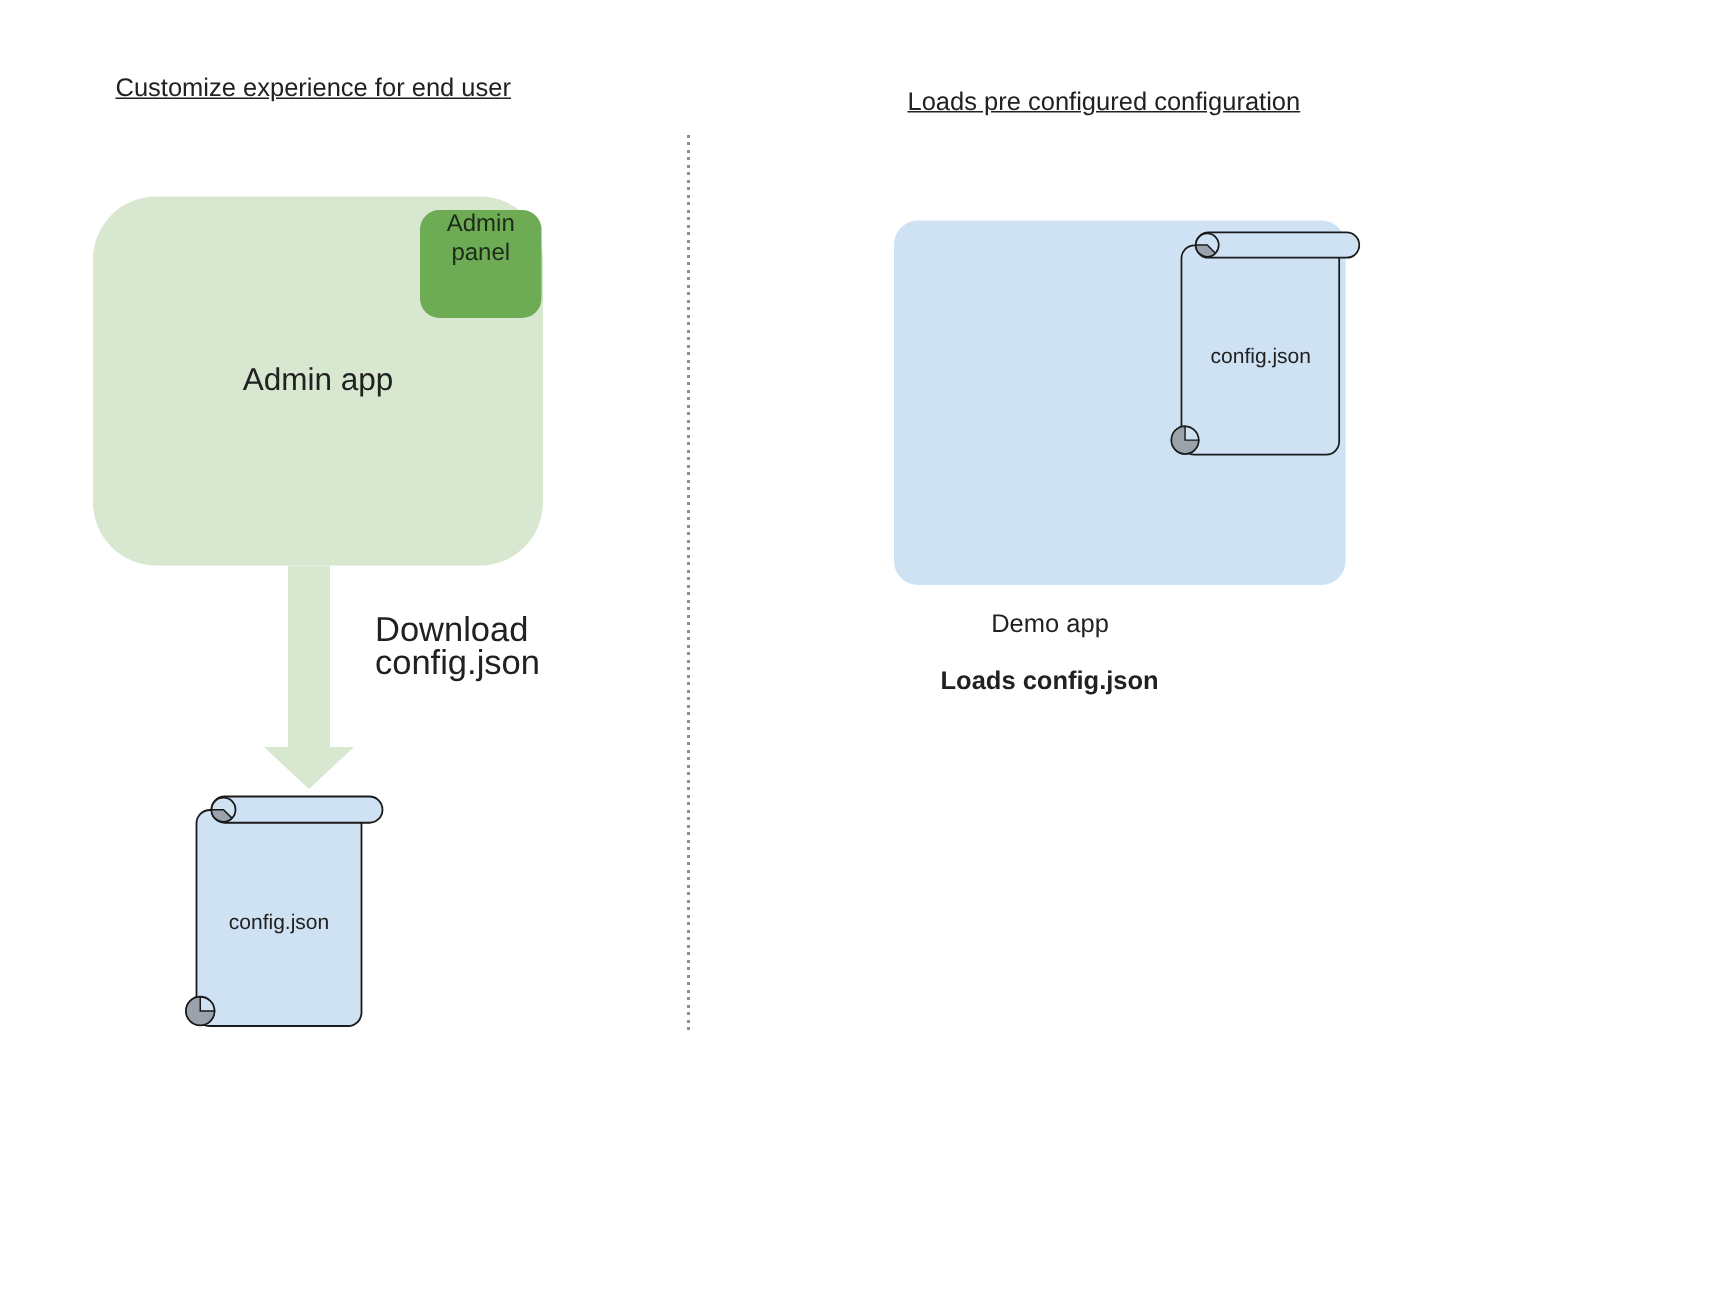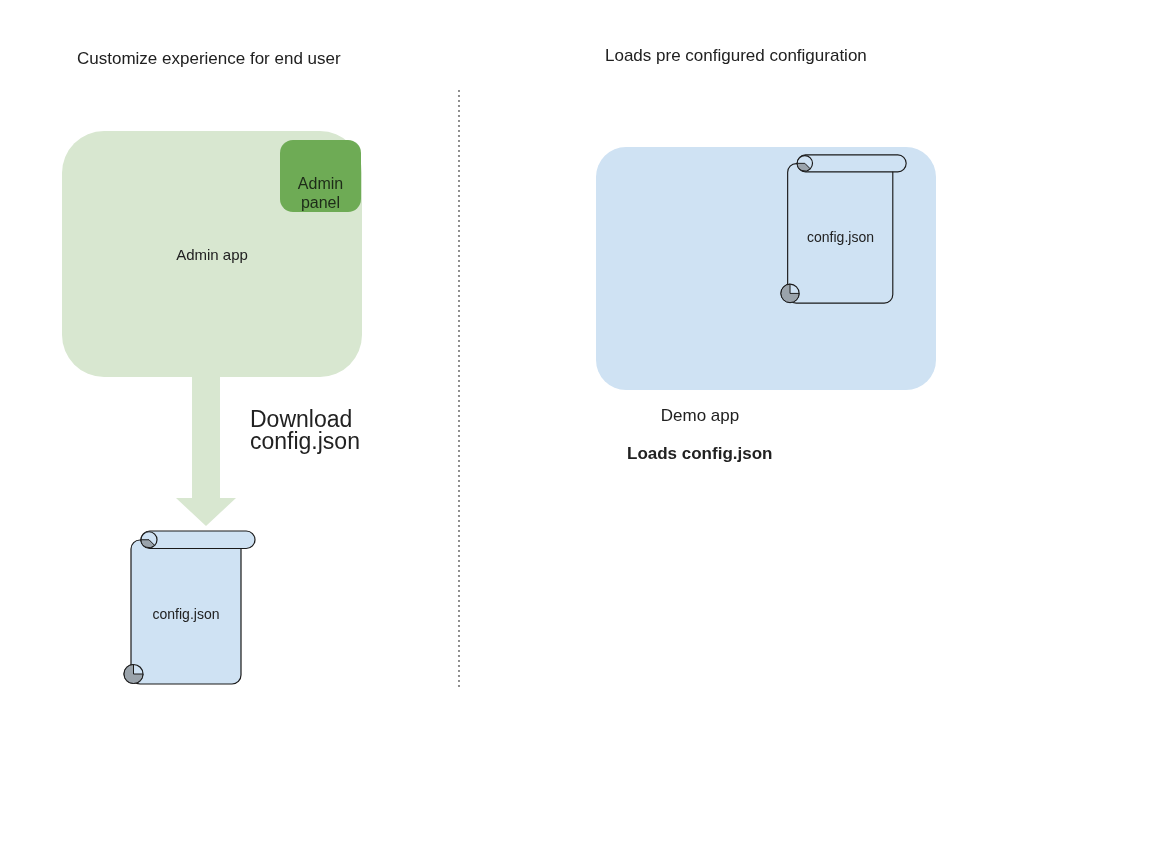--- a/index.html
+++ b/index.html
@@ -1,34 +1,34 @@
 <!DOCTYPE html>
 <html><head>
 <meta charset="utf-8">
 <style>
   html,body{margin:0;padding:0;background:#ffffff;}
   .canvas{
     position:relative;width:1152px;height:864px;background:#ffffff;
     font-family:"Liberation Sans", sans-serif;color:#212121;overflow:hidden;
   }
-  .title{position:absolute;font-size:17px;line-height:20px;white-space:nowrap;}
+  .title{position:absolute;font-size:17px;line-height:20px;white-space:nowrap;text-decoration:underline;}
   .left-title{left:77px;top:49px;}
-  .right-title{left:605px;top:46px;}
+  .right-title{left:605px;top:58px;}
 
   
   .admin-box{
     position:absolute;left:62px;top:131px;width:300px;height:246px;
     background:#d8e7d0;border-radius:42px;
     display:flex;align-items:center;justify-content:center;
   }
-  .admin-label{font-size:15px;}
+  .admin-label{font-size:21px;}
   .admin-panel{
     position:absolute;left:218px;top:9px;width:81px;height:72px;
     background:#6eab55;border-radius:13px;
-    display:flex;align-items:flex-end;justify-content:center;text-align:center;
+    display:flex;align-items:flex-start;justify-content:center;text-align:center;
     font-size:16px;line-height:19px;color:#1d2b18;
   }
 
   
   .down-arrow{position:absolute;left:176px;top:377px;}
 
   .arrow-caption{
     position:absolute;left:250px;top:408px;font-size:23px;line-height:22px;
     white-space:pre-line;
   }
@@ -45,22 +45,22 @@
   .scroll-right .scroll-label{left:8px;width:105px;top:78px;}
 
   
   .divider{
     position:absolute;left:458px;top:90px;width:2px;height:598px;
     background-image:repeating-linear-gradient(to bottom,#8f8f8f 0 2px,transparent 2px 5px);
   }
 
   
   .demo-box{
-    position:absolute;left:596px;top:147px;width:340px;height:243px;
-    background:#cfe2f3;border-radius:30px;
+    position:absolute;left:596px;top:147px;width:301px;height:243px;
+    background:#cfe2f3;border-radius:16px;
   }
   .demo-label{position:absolute;left:0;top:259px;width:208px;text-align:center;font-size:17px;line-height:20px;}
 
   .caption-right{position:absolute;left:627px;top:444px;font-size:17px;line-height:20px;font-weight:bold;}
 </style>
 </head>
 <body>
 
 <div class="canvas">
 

